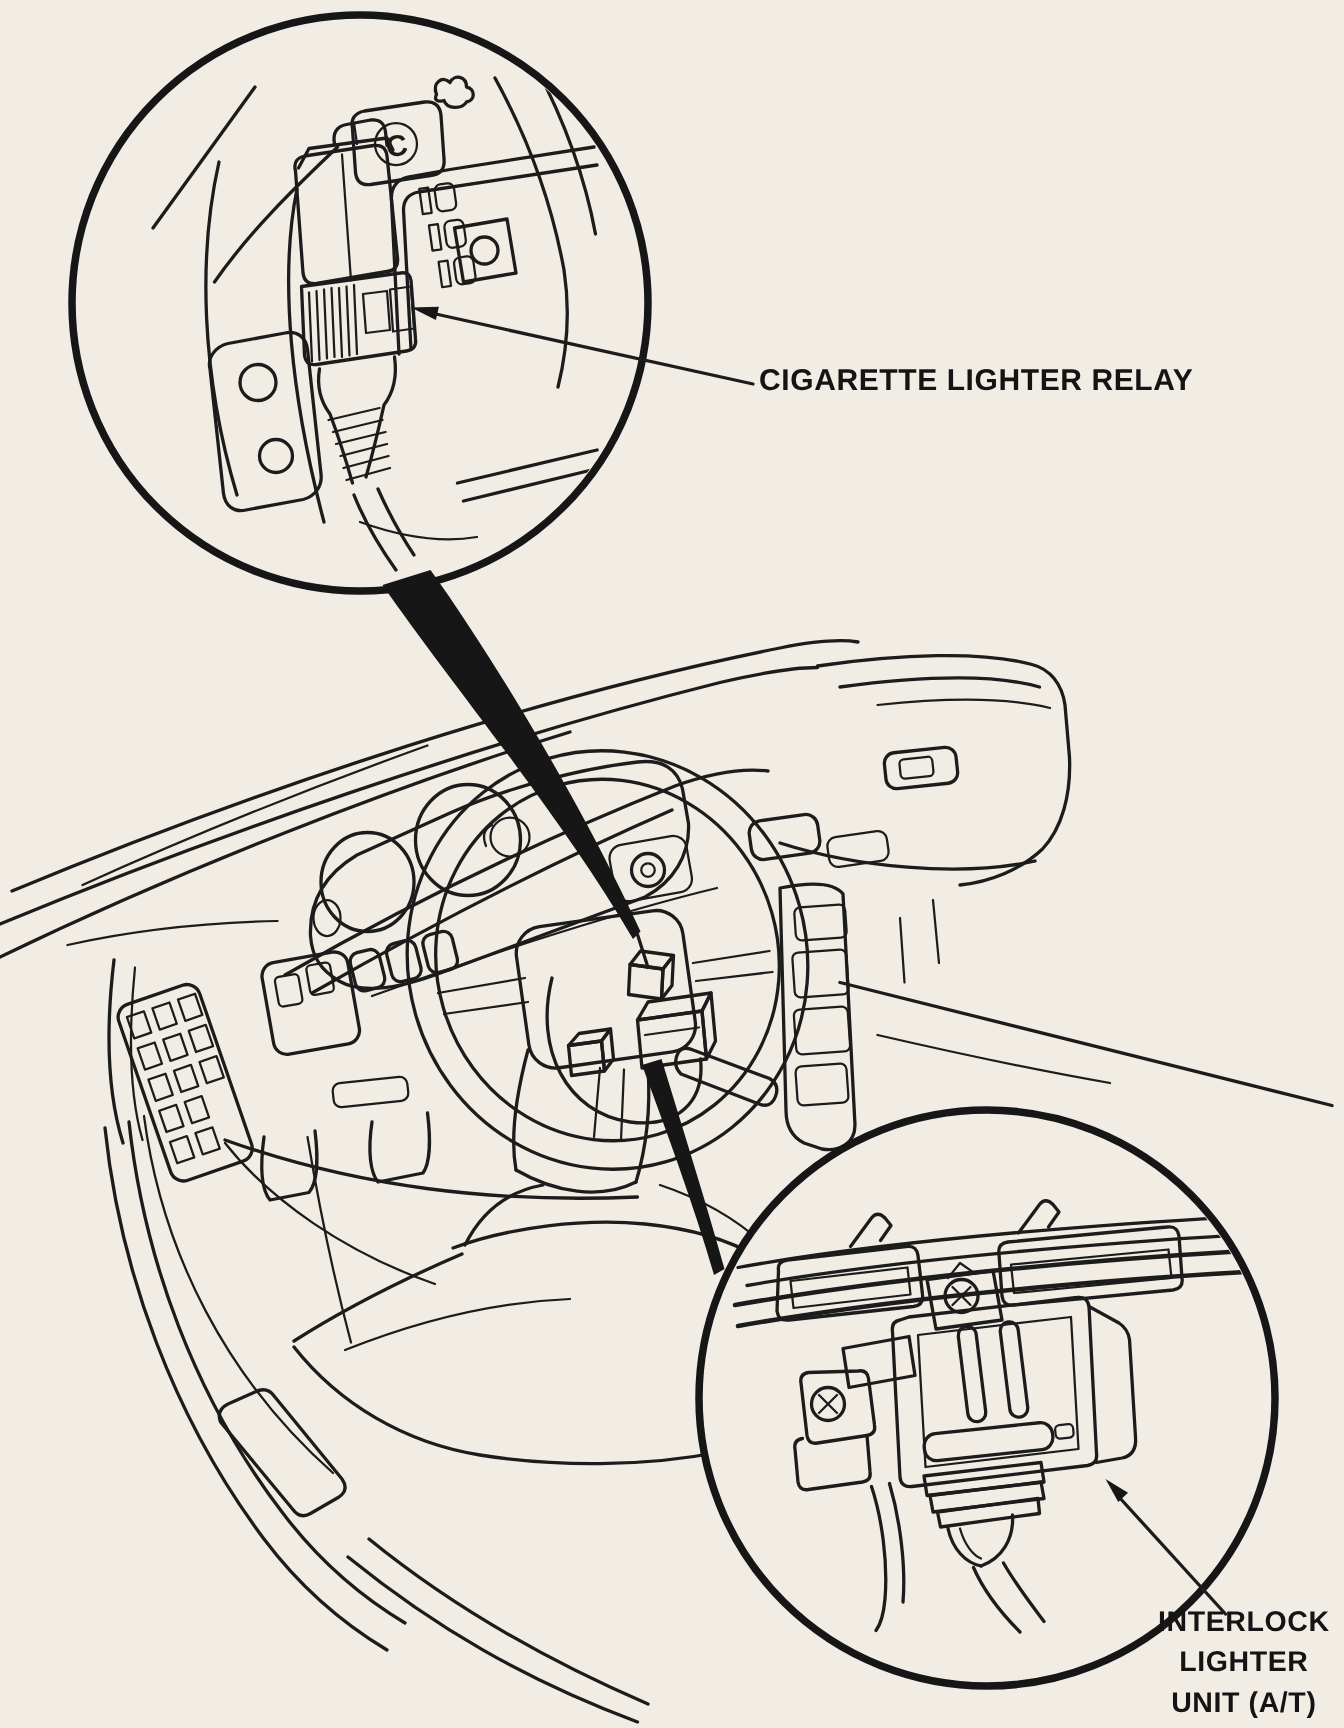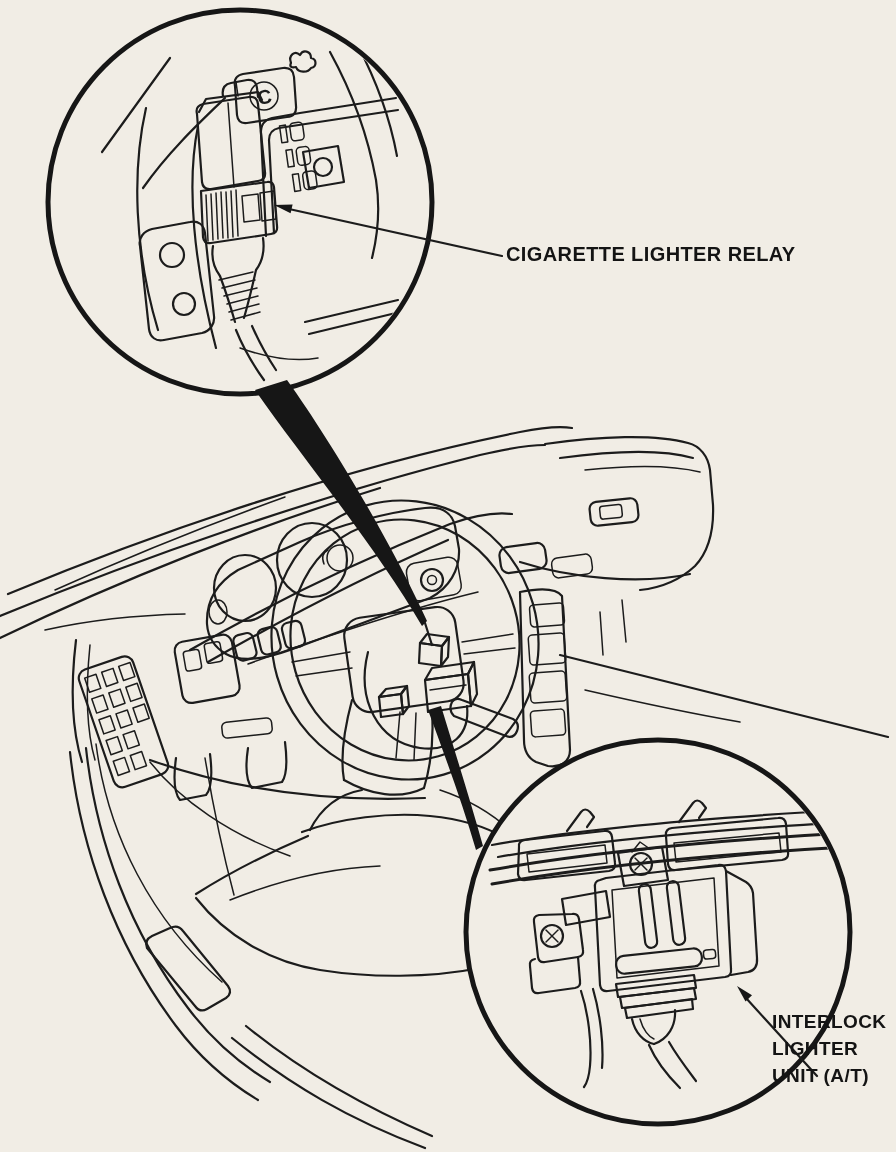--- a/index.html
+++ b/index.html
@@ -15,24 +15,24 @@
   .ln1{fill:none;stroke:#1c1c1c;stroke-width:1.5;stroke-linecap:round;stroke-linejoin:round;}
   .ln3{fill:none;stroke:#1c1c1c;stroke-width:3;stroke-linecap:round;stroke-linejoin:round;}
   .ring{fill:#f1ede5;stroke:#161616;stroke-width:5;}
   .ink{fill:#161616;stroke:none;}
   .callout-label{
     position:absolute;
     color:#141414;
     font-weight:bold;
     letter-spacing:.4px;
     white-space:nowrap;
-    -webkit-user-select:none;user-select:none;
+    -webkit-user-select:none;user-select:none;text-align:center;
   }
   #label-clr{left:506px;top:243px;font-size:20px;}
-  #label-icu{left:772px;top:1008px;font-size:19px;line-height:27px;}
+  #label-icu{left:772px;top:1068px;font-size:19px;line-height:27px;}
   #label-icu span{display:block;}
   .stamp-c{
     font-family:"Liberation Sans", sans-serif;
     font-weight:bold;font-size:20px;fill:#1c1c1c;
   }
 </style>
 </head>
 <body>
 
 <div id="page">

